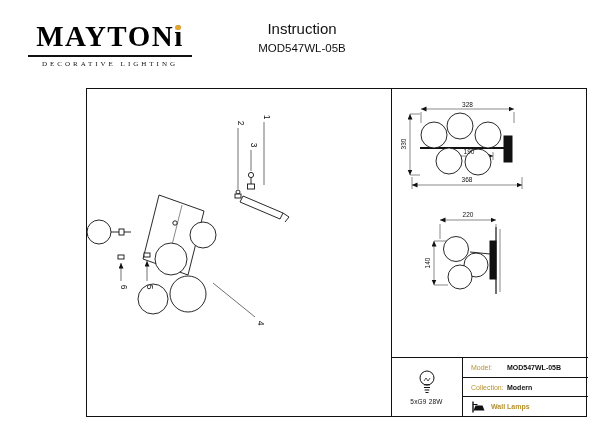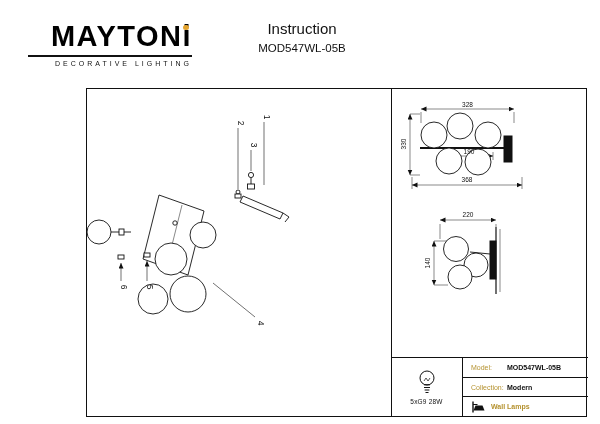--- a/index.html
+++ b/index.html
@@ -1,21 +1,21 @@
 <!DOCTYPE html>
 <html><head>
 <meta charset="utf-8">
 <style>
   * { margin:0; padding:0; box-sizing:border-box; }
   html,body { width:600px; height:424px; }
   body { background:#ffffff; font-family:"Liberation Sans", sans-serif; color:#111; }
   .page { position:relative; width:600px; height:424px; background:#fff; overflow:hidden; }
 
   
-  .logo { position:absolute; left:28px; top:22px; width:164px; text-align:right; }
+  .logo { position:absolute; left:28px; top:22px; width:164px; text-align:center;font-family:Liberation Serif, serif; }
   .logo-text { font-size:29px; font-weight:700; letter-spacing:1.5px; line-height:1; color:#000; white-space:nowrap; }
   .logo-i { position:relative; display:inline-block; }
   .logo-i::after { content:""; position:absolute; left:1px; top:2.5px; width:5.5px; height:5.5px; border-radius:50%; background:#e3a430; }
   .logo-rule { height:2px; background:#111; margin-top:4px; }
   .logo-sub { margin-top:3px; font-size:7px; letter-spacing:3px; color:#111; white-space:nowrap; }
 
   
   .header-center { position:absolute; left:152px; top:20px; width:300px; text-align:center; }
   .doc-title { font-size:15px; }
   .doc-model { font-size:11.5px; margin-top:5px; }

